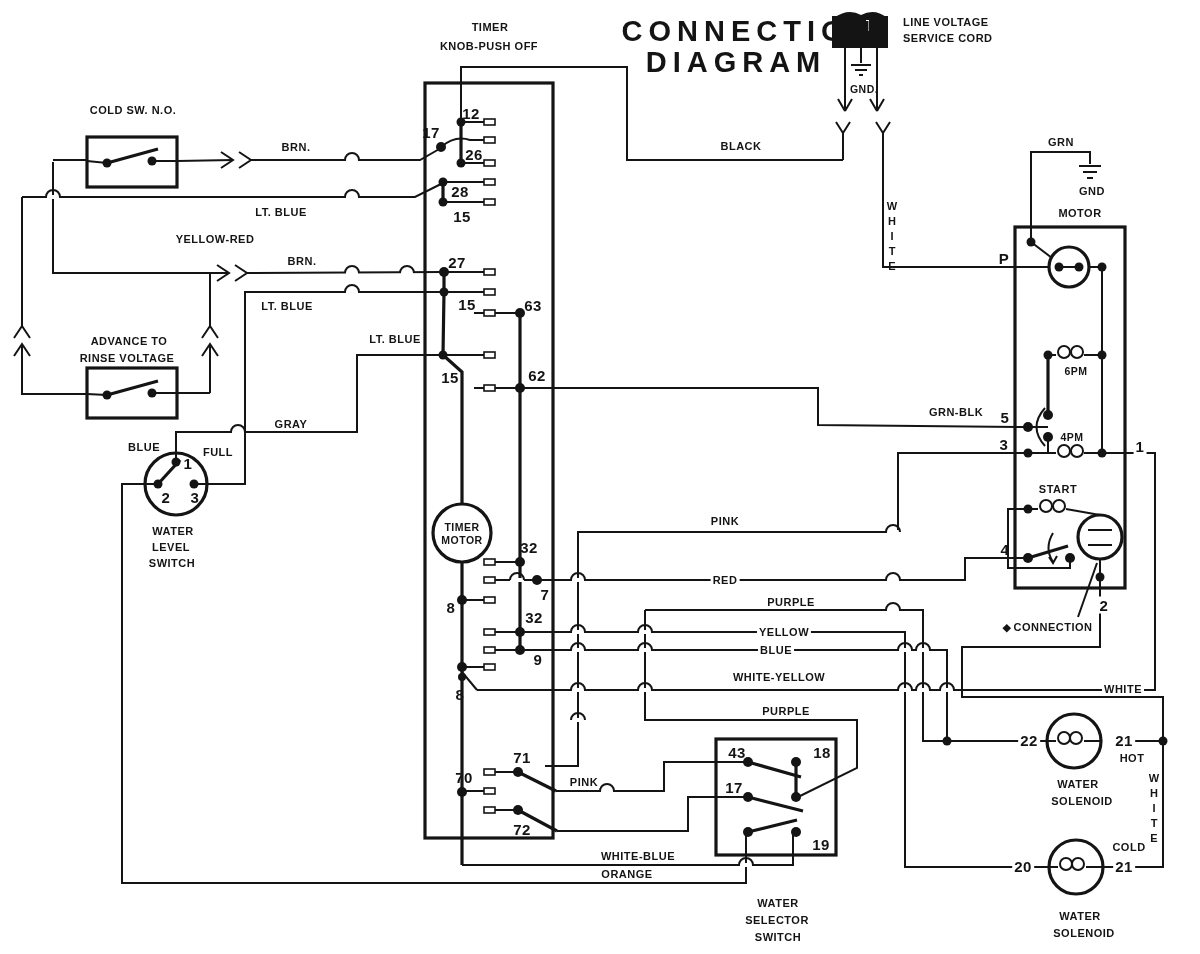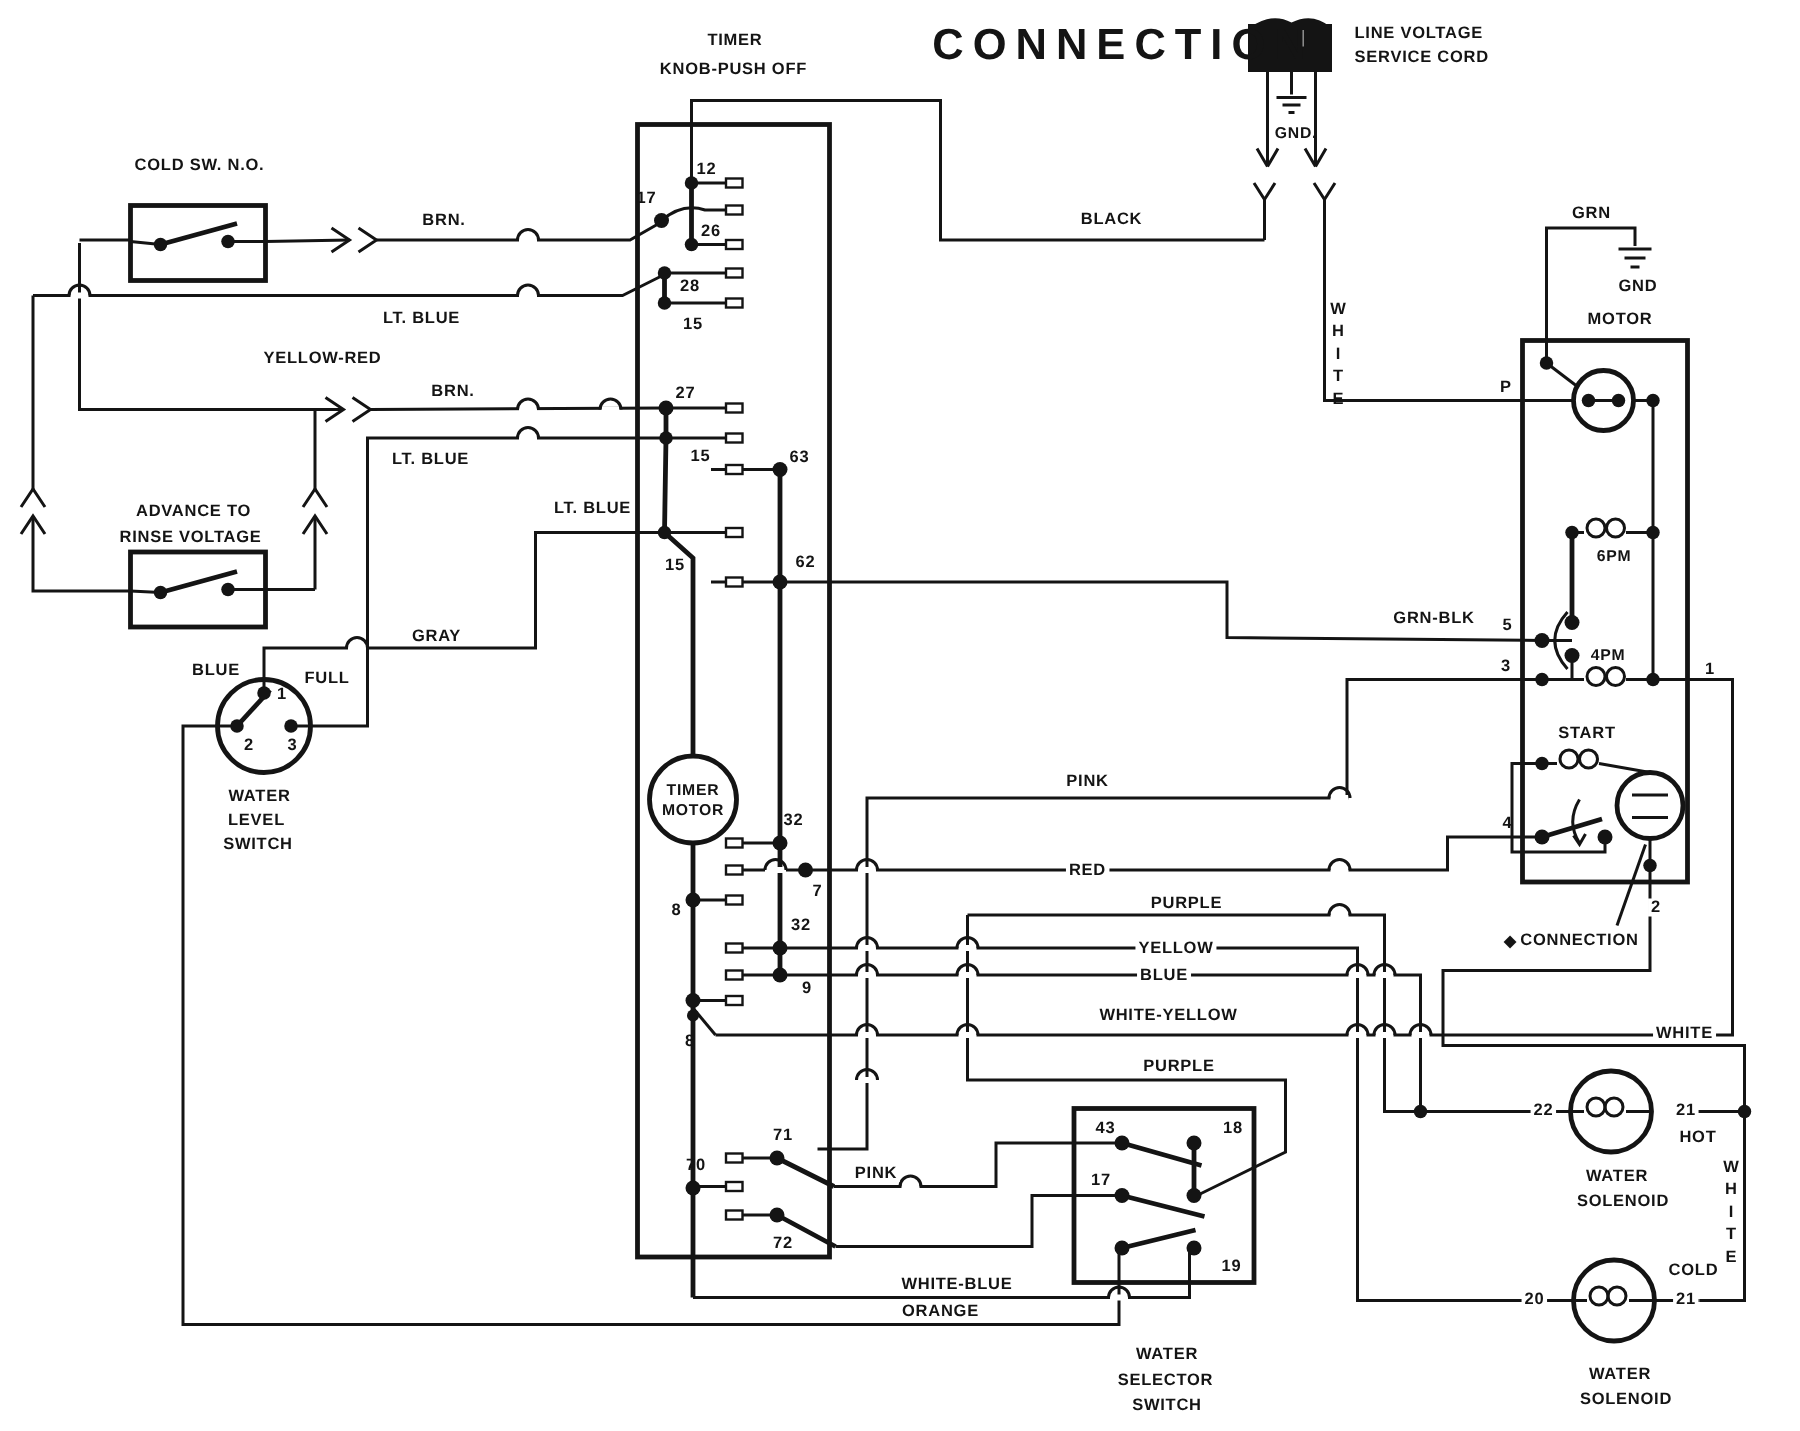--- a/index.html
+++ b/index.html
@@ -1,21 +1,21 @@
 <!DOCTYPE html>
 <html><head>
 <meta charset="utf-8">
 <style>
   html,body{margin:0;padding:0;background:#e8e8e8;}
   #stage{position:relative;width:1200px;height:954px;background:#fff;overflow:hidden;
          font-family:"Liberation Sans",sans-serif;}
   #wires{position:absolute;left:0;top:0;}
   .lbl{position:absolute;font:bold 11px "Liberation Sans",sans-serif;color:#141414;
        white-space:nowrap;transform:translate(-50%,-50%);letter-spacing:0.5px;}
-  .num{font-size:11px;}
+  .num{font-size:15px;}
   .sm{font-size:10.5px;}
   .tl{transform:none;}
   .wbg{background:#fff;padding:0 2px;}
   .big{font-size:29px;letter-spacing:6px;font-weight:bold;}
   .v{writing-mode:vertical-rl;text-orientation:upright;transform:none;letter-spacing:3px;
      font-size:11px;line-height:12px;}
   svg{stroke:#141414;}
   .w{stroke:#141414;stroke-width:2;fill:none;}
   .wb{stroke:#141414;stroke-width:3.2;fill:none;}
   .box{stroke:#141414;stroke-width:3.2;fill:none;}
@@ -373,20 +373,21 @@
     <g transform="translate(746,865)">
           <rect x="-6" y="-2" width="12" height="4" fill="#fff" stroke="none"></rect>
           <path class="w" d="M-7,0 a7,7 0 0 1 14,0" fill="#fff"></path>
         </g>
   </g>
 </svg>
 
 <div class="lbl" style="left:490px;top:27px">TIMER</div>
 <div class="lbl" style="left:489px;top:46px">KNOB-PUSH OFF</div>
 <div class="lbl big" style="left:749px;top:31px">CONNECTION</div>
+<div class="lbl big" style="left:736px;top:62px">DIAGRAM</div>
 <div class="lbl tl" style="left:903px;top:16px">LINE VOLTAGE</div>
 <div class="lbl tl" style="left:903px;top:32px">SERVICE CORD</div>
 <div class="lbl sm" style="left:864px;top:89px">GND.</div>
 
 <div class="lbl" style="left:133px;top:110px">COLD SW. N.O.</div>
 <div class="lbl" style="left:296px;top:147px">BRN.</div>
 <div class="lbl" style="left:281px;top:212px">LT. BLUE</div>
 <div class="lbl" style="left:215px;top:239px">YELLOW-RED</div>
 <div class="lbl" style="left:302px;top:261px">BRN.</div>
 <div class="lbl" style="left:287px;top:306px">LT. BLUE</div>

